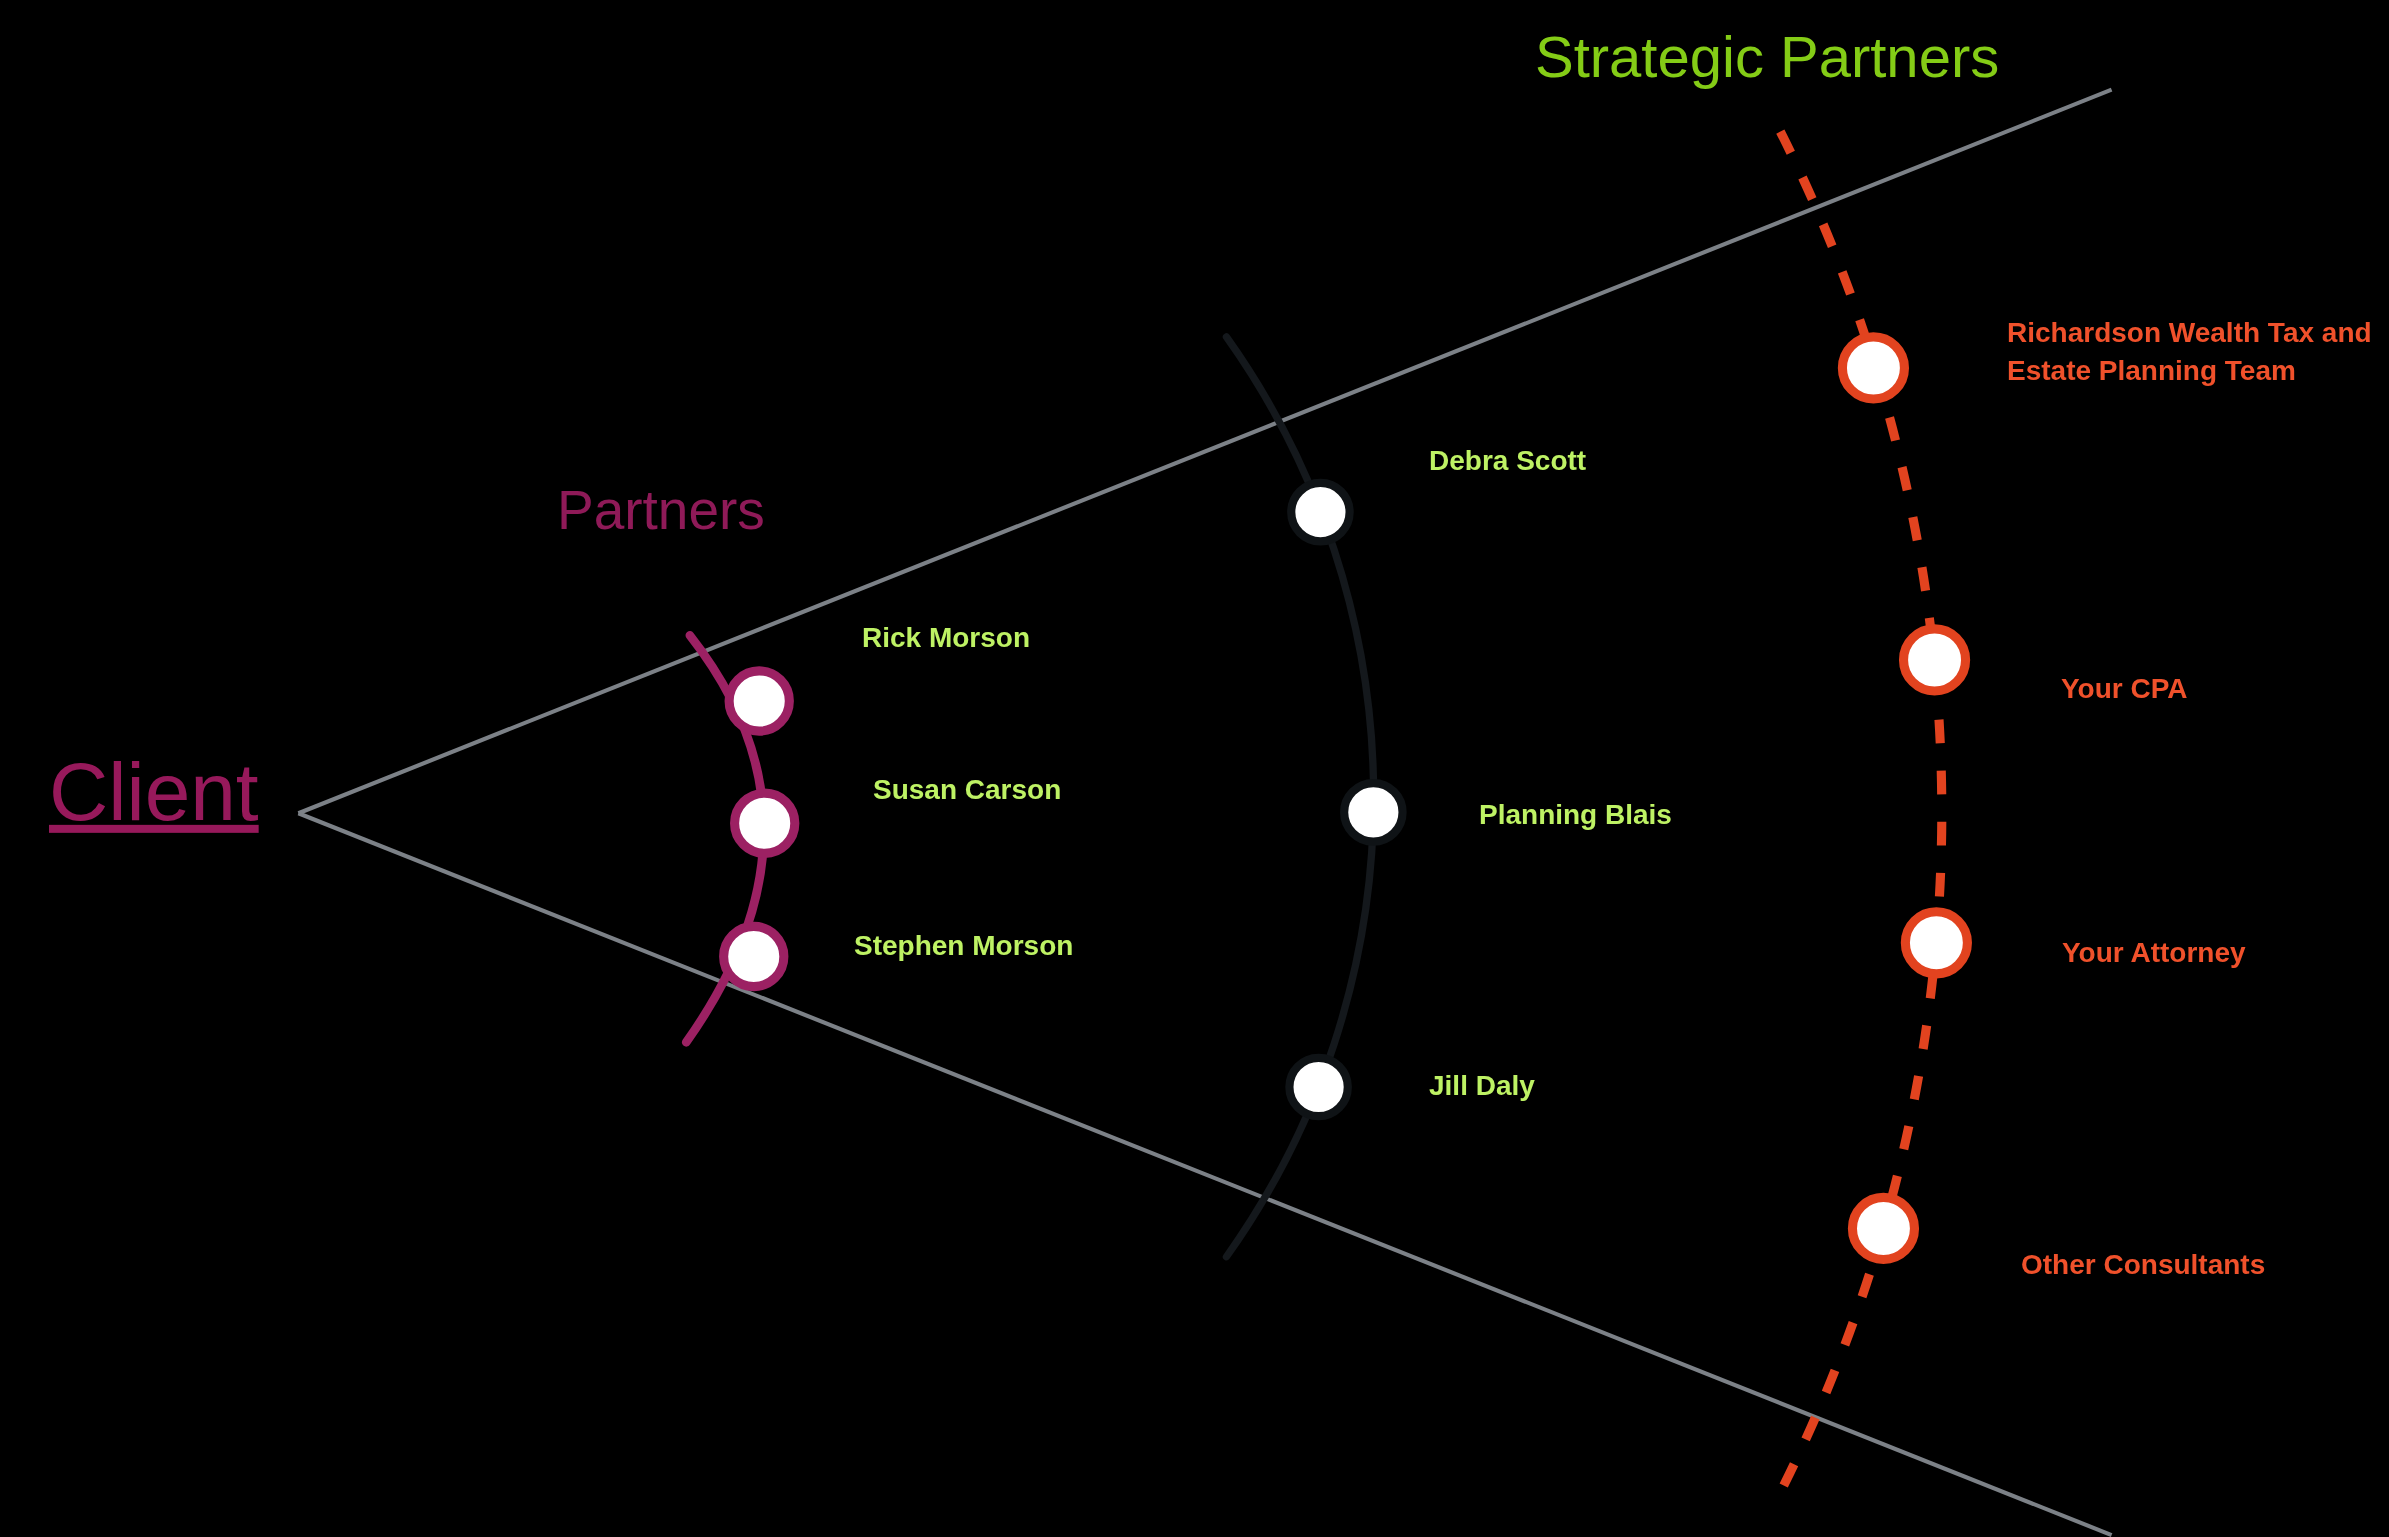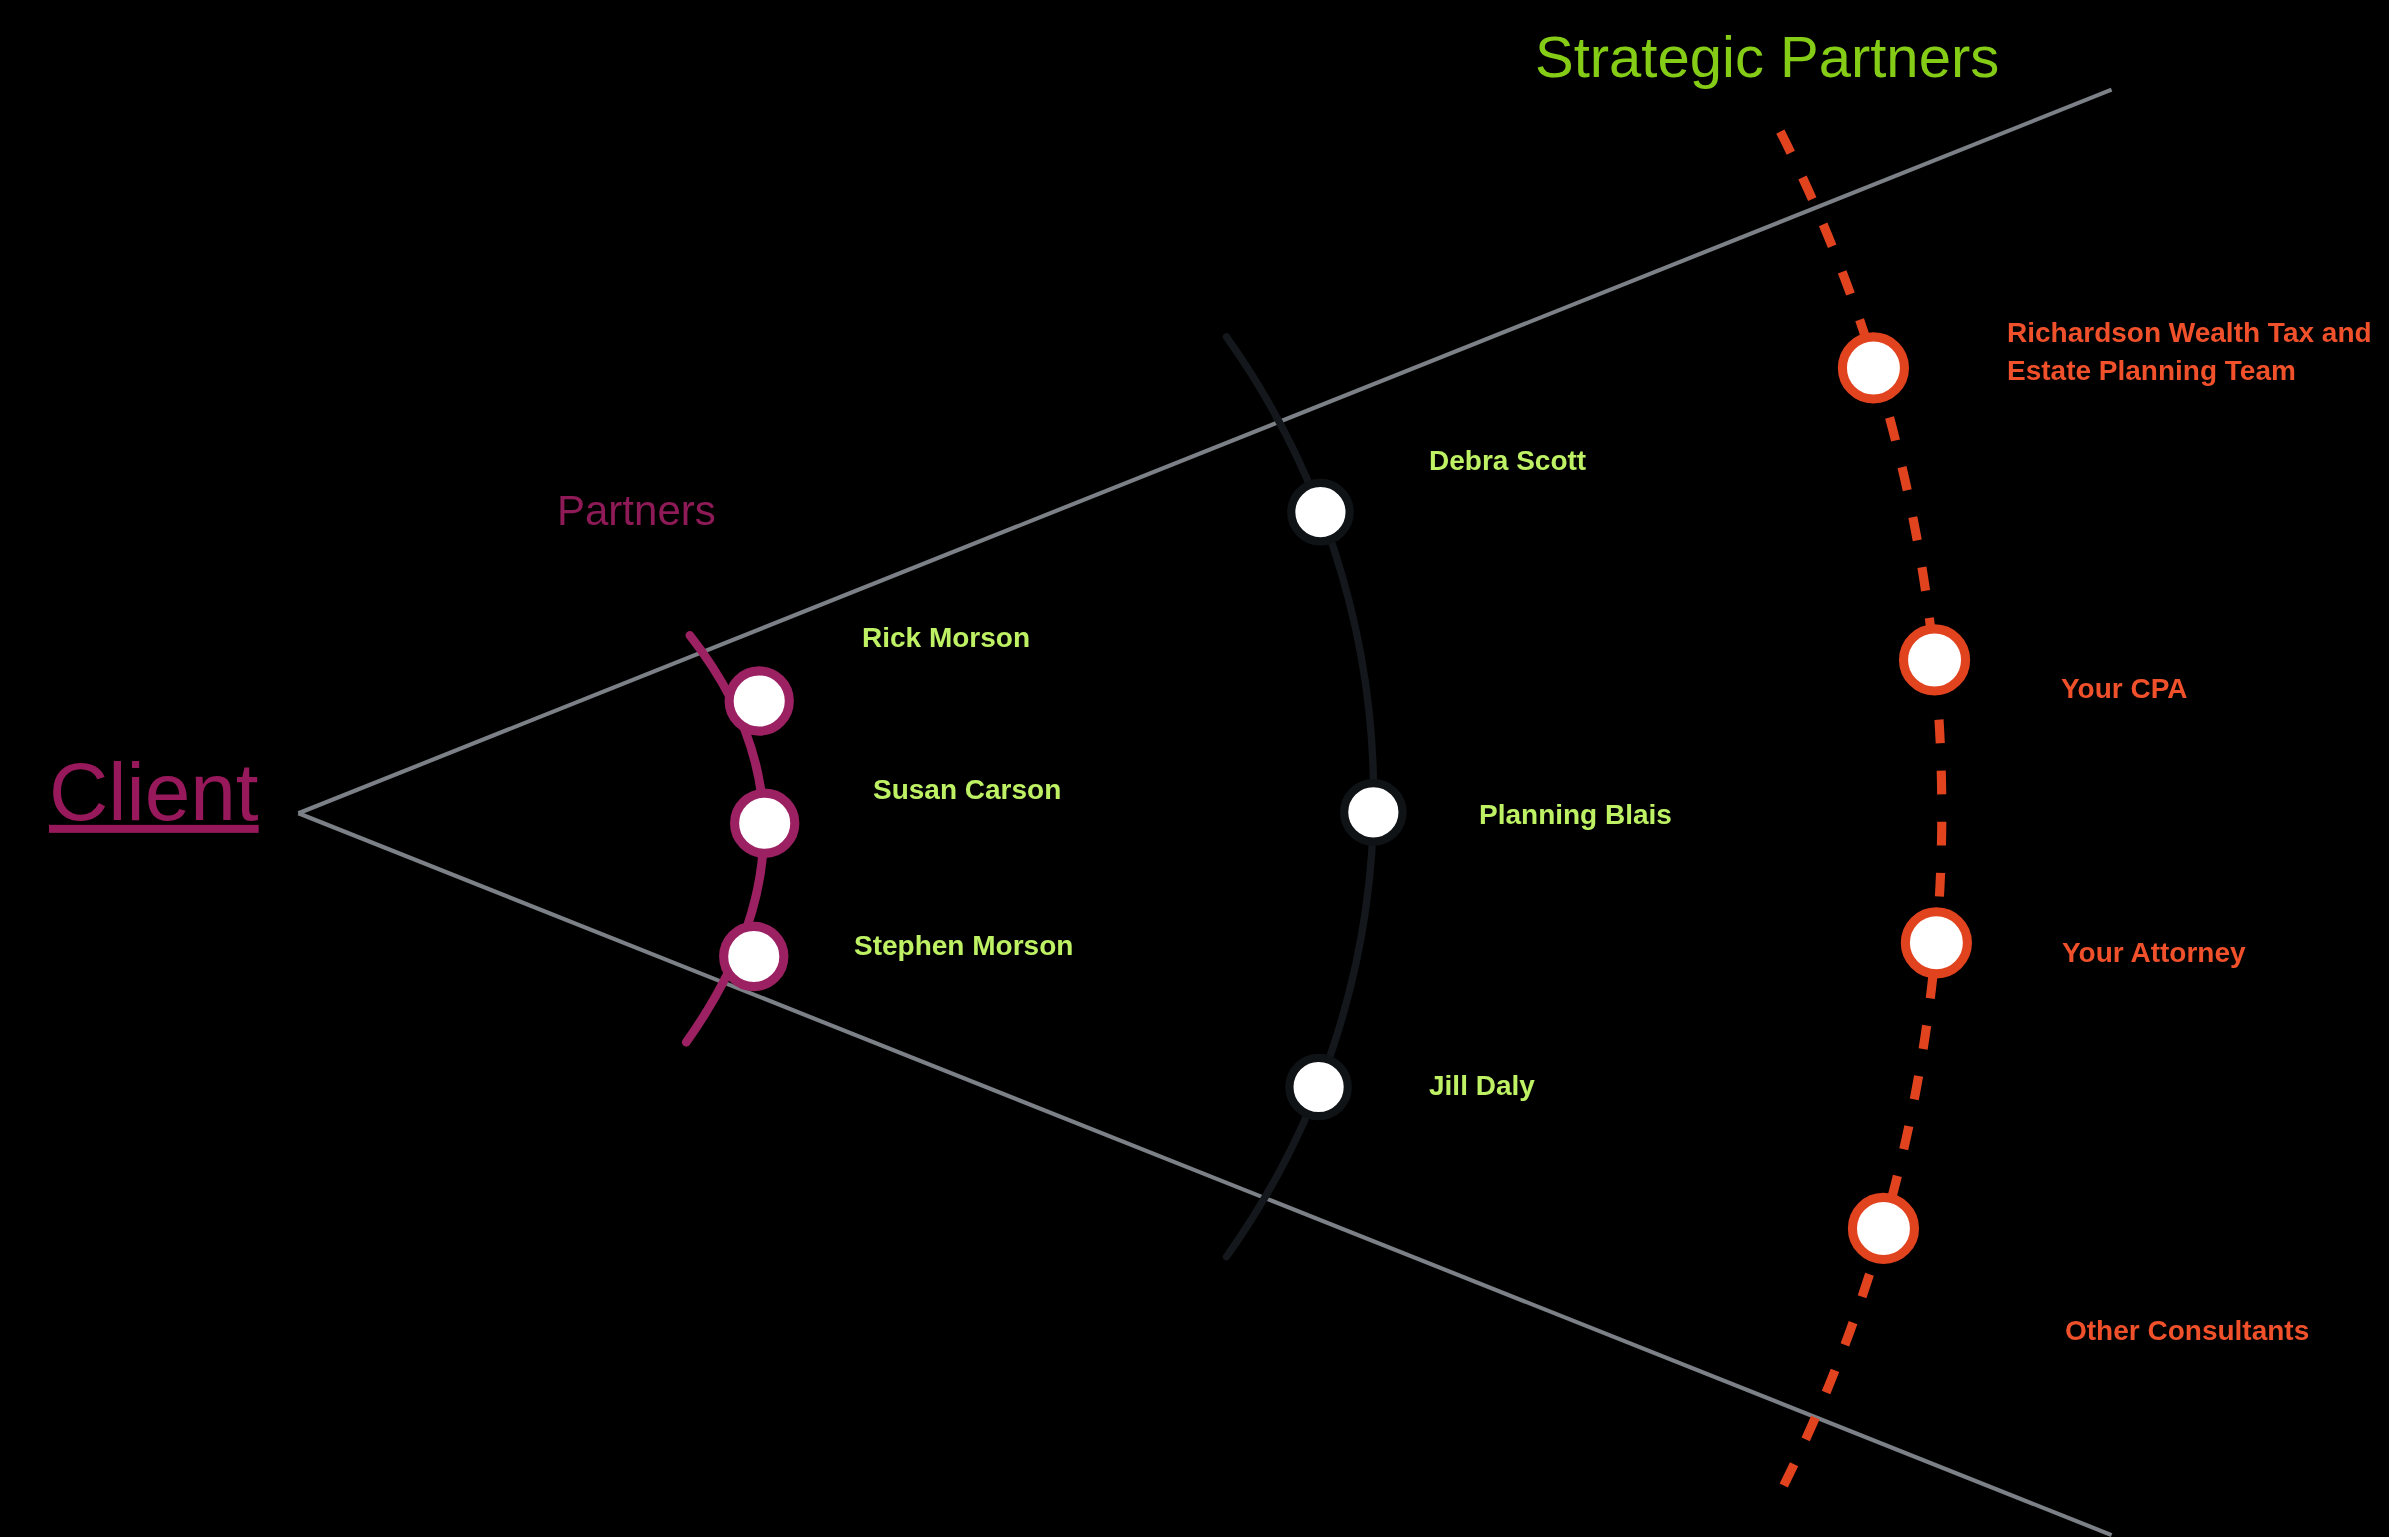--- a/index.html
+++ b/index.html
@@ -28,21 +28,21 @@
     white-space: nowrap;
     line-height: 1.15;
   }
   .hdr-client {
     font-size: 82px;
     font-weight: 400;
     color: #97195B;
     letter-spacing: 0px;
   }
   .hdr-partners {
-    font-size: 42px;
+    font-size: 55px;
     font-weight: 400;
     color: #8F1A58;
   }
   .hdr-strategic {
     font-size: 58px;
     font-weight: 400;
     color: #84cc16;
   }
   .name {
     font-size: 28px;
@@ -109,16 +109,16 @@
   <div class="lbl name" style="left:873px; top:790px;">Susan Carson</div>
   <div class="lbl name" style="left:854px; top:946px;">Stephen Morson</div>
 
   <div class="lbl name" style="left:1429px; top:461px;">Debra Scott</div>
   <div class="lbl name" style="left:1479px; top:815px;">Planning Blais</div>
   <div class="lbl name" style="left:1429px; top:1086px;">Jill Daly</div>
 
   <div class="lbl name-orange name-wrap" style="left:2007px; top:314px;">Richardson Wealth Tax and Estate Planning Team</div>
   <div class="lbl name-orange" style="left:2061px; top:689px;">Your CPA</div>
   <div class="lbl name-orange" style="left:2062px; top:953px;">Your Attorney</div>
-  <div class="lbl name-orange" style="left:2021px; top:1331px;margin-left:44px;">Other Consultants</div>
+  <div class="lbl name-orange" style="left:2021px; top:1265px;">Other Consultants</div>
 
 </div>
 
 
 </body></html>

